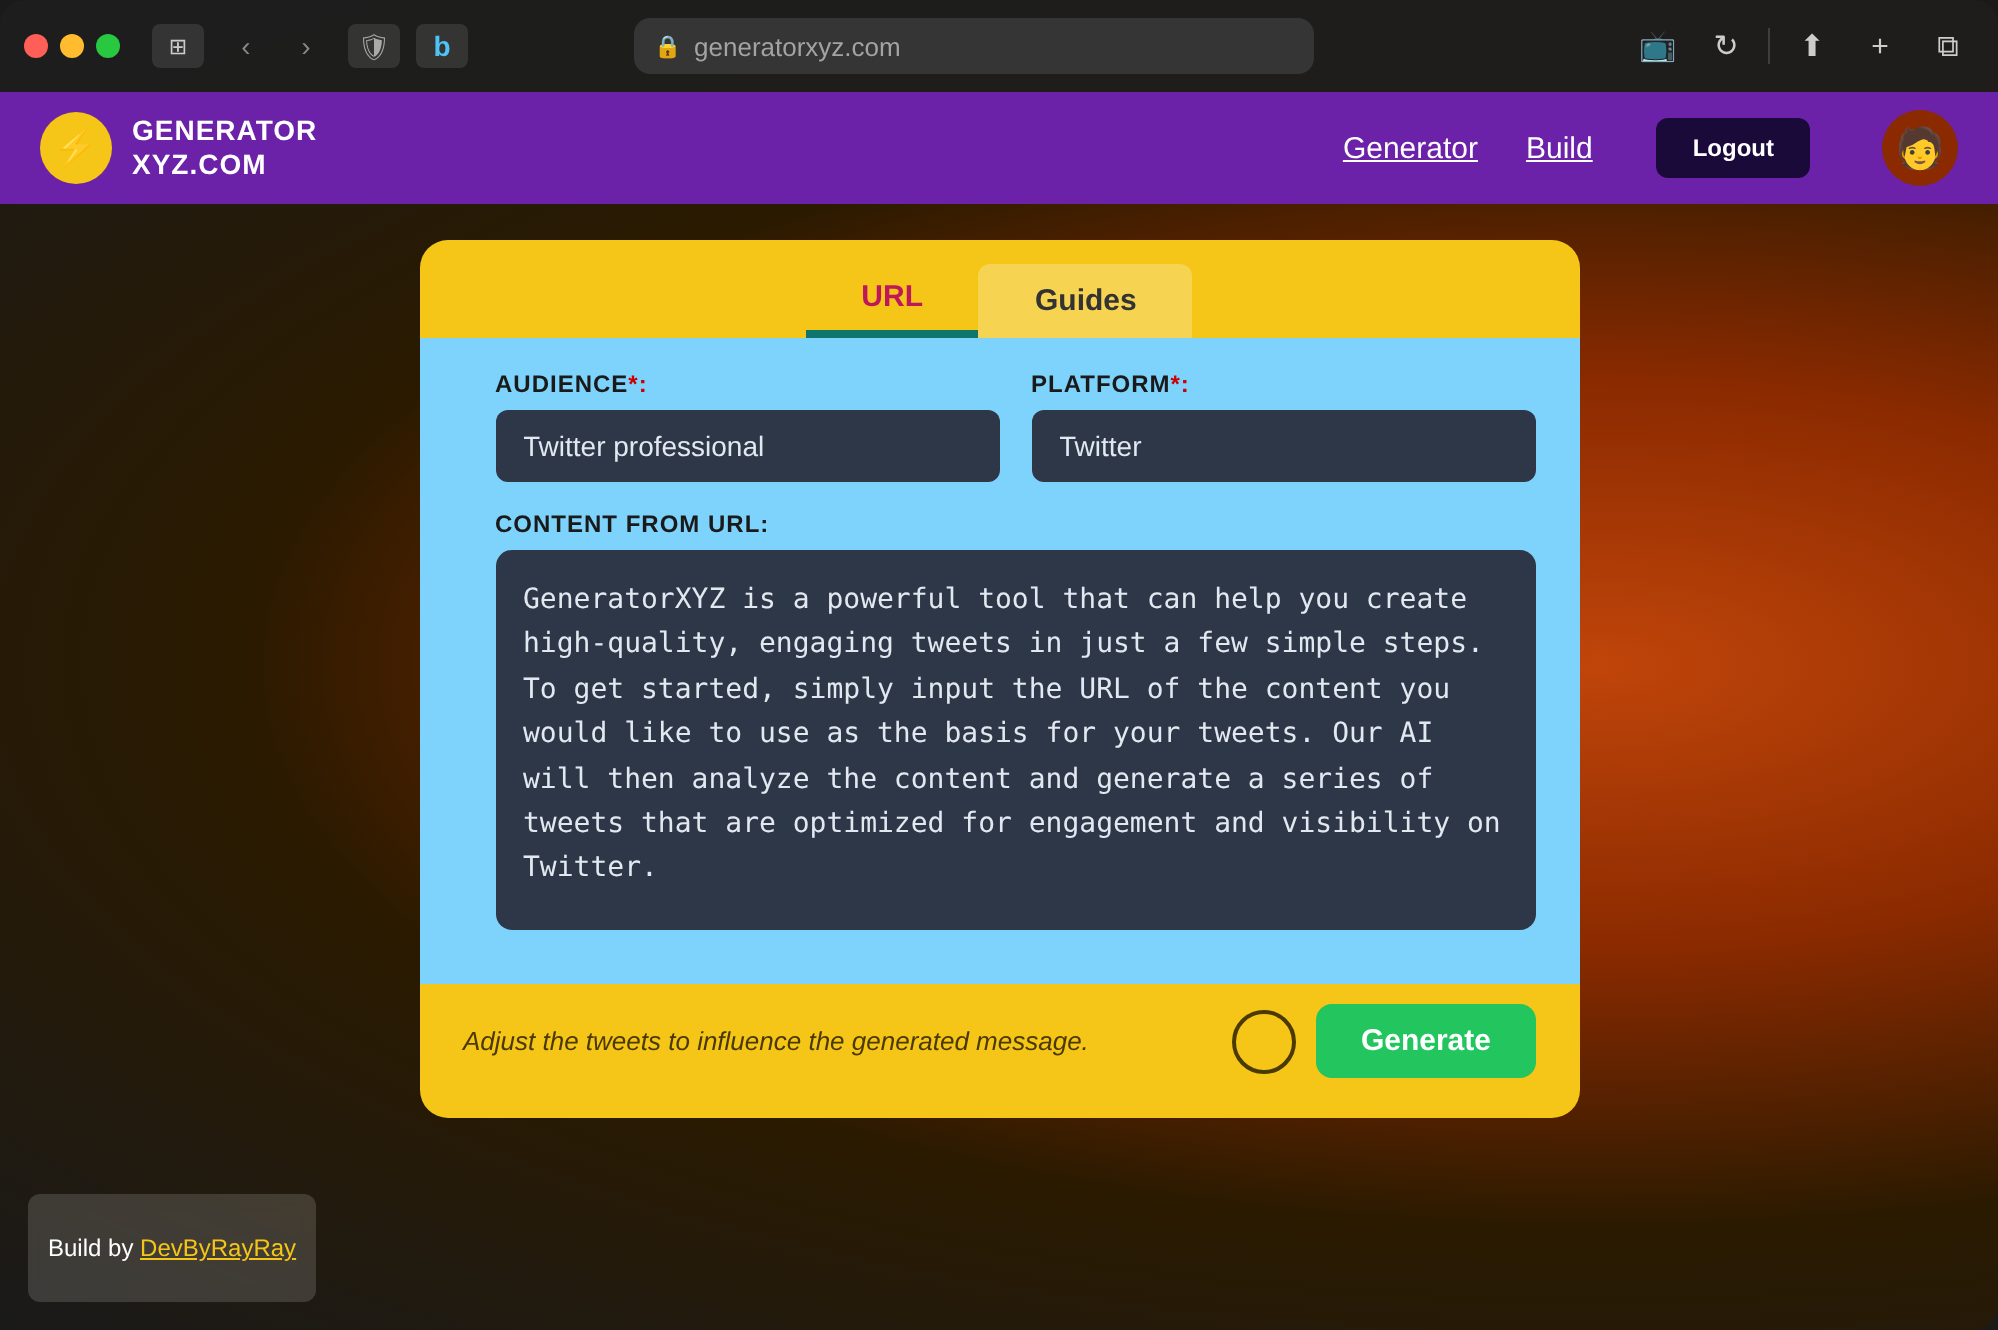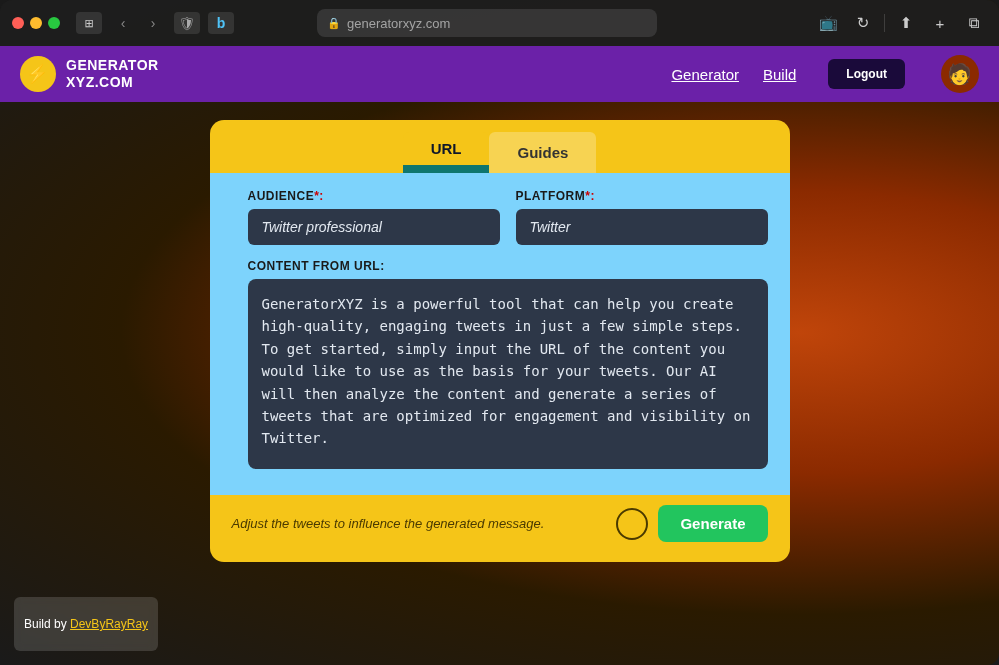--- a/index.html
+++ b/index.html
@@ -231,22 +231,22 @@
       font-weight: 600;
       cursor: pointer;
       border-radius: 6px 6px 0 0;
       color: #333;
       border: none;
       background: transparent;
     }
 
     .tab.active {
       background: #f5c518;
-      color: #0f172a;
-      border-bottom: 8px solid #0f766e;
+      color: #be185d;
+      border-bottom: 4px solid #0f766e;
     }
 
     .tab.inactive {
       background: rgba(255,255,255,0.25);
       color: #333;
     }
 
     
     .card-body {
       background: #7dd3fc;
@@ -279,21 +279,20 @@
 
     .form-input {
       width: 100%;
       background: #2d3748;
       border: none;
       border-radius: 6px;
       padding: 10px 14px;
       color: #e2e8f0;
       font-size: 14px;
       outline: none;
-      font-style: italic;
     }
 
     .form-group-full {
       margin-bottom: 10px;
     }
 
     .content-textarea {
       width: 100%;
       background: #2d3748;
       border: none;

